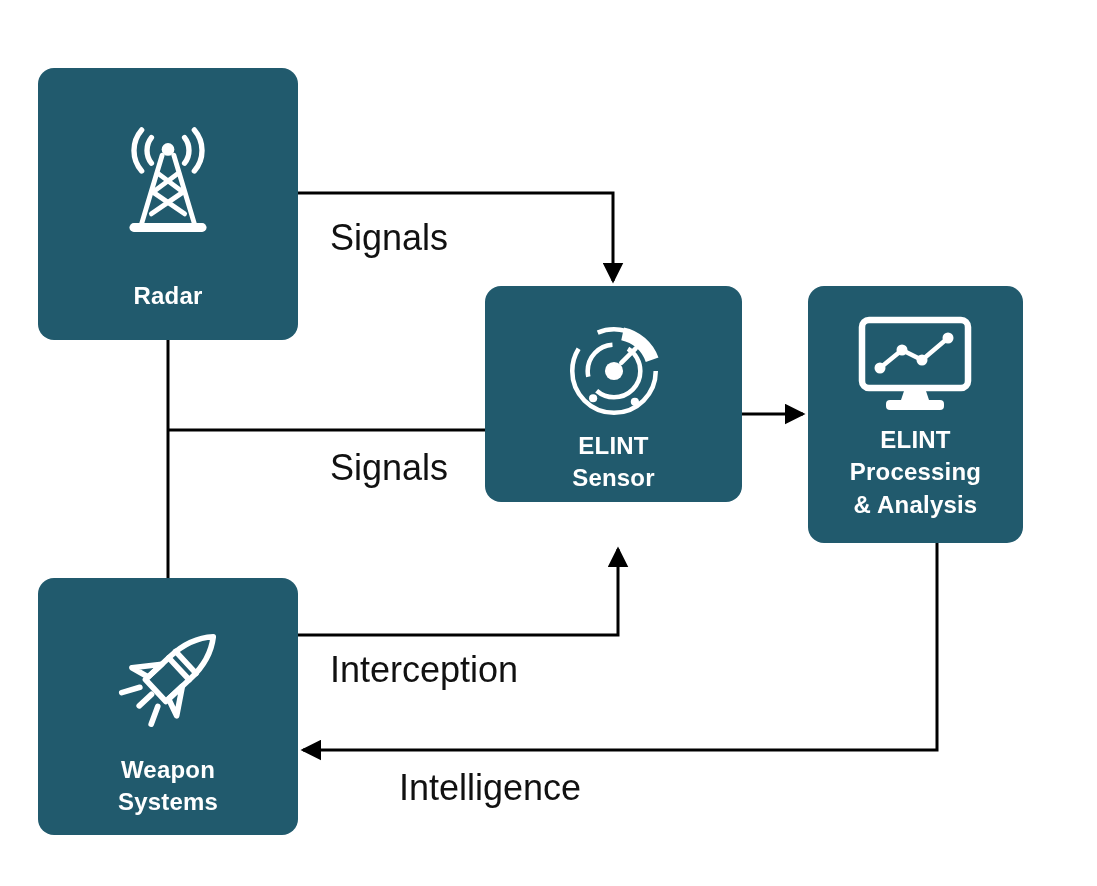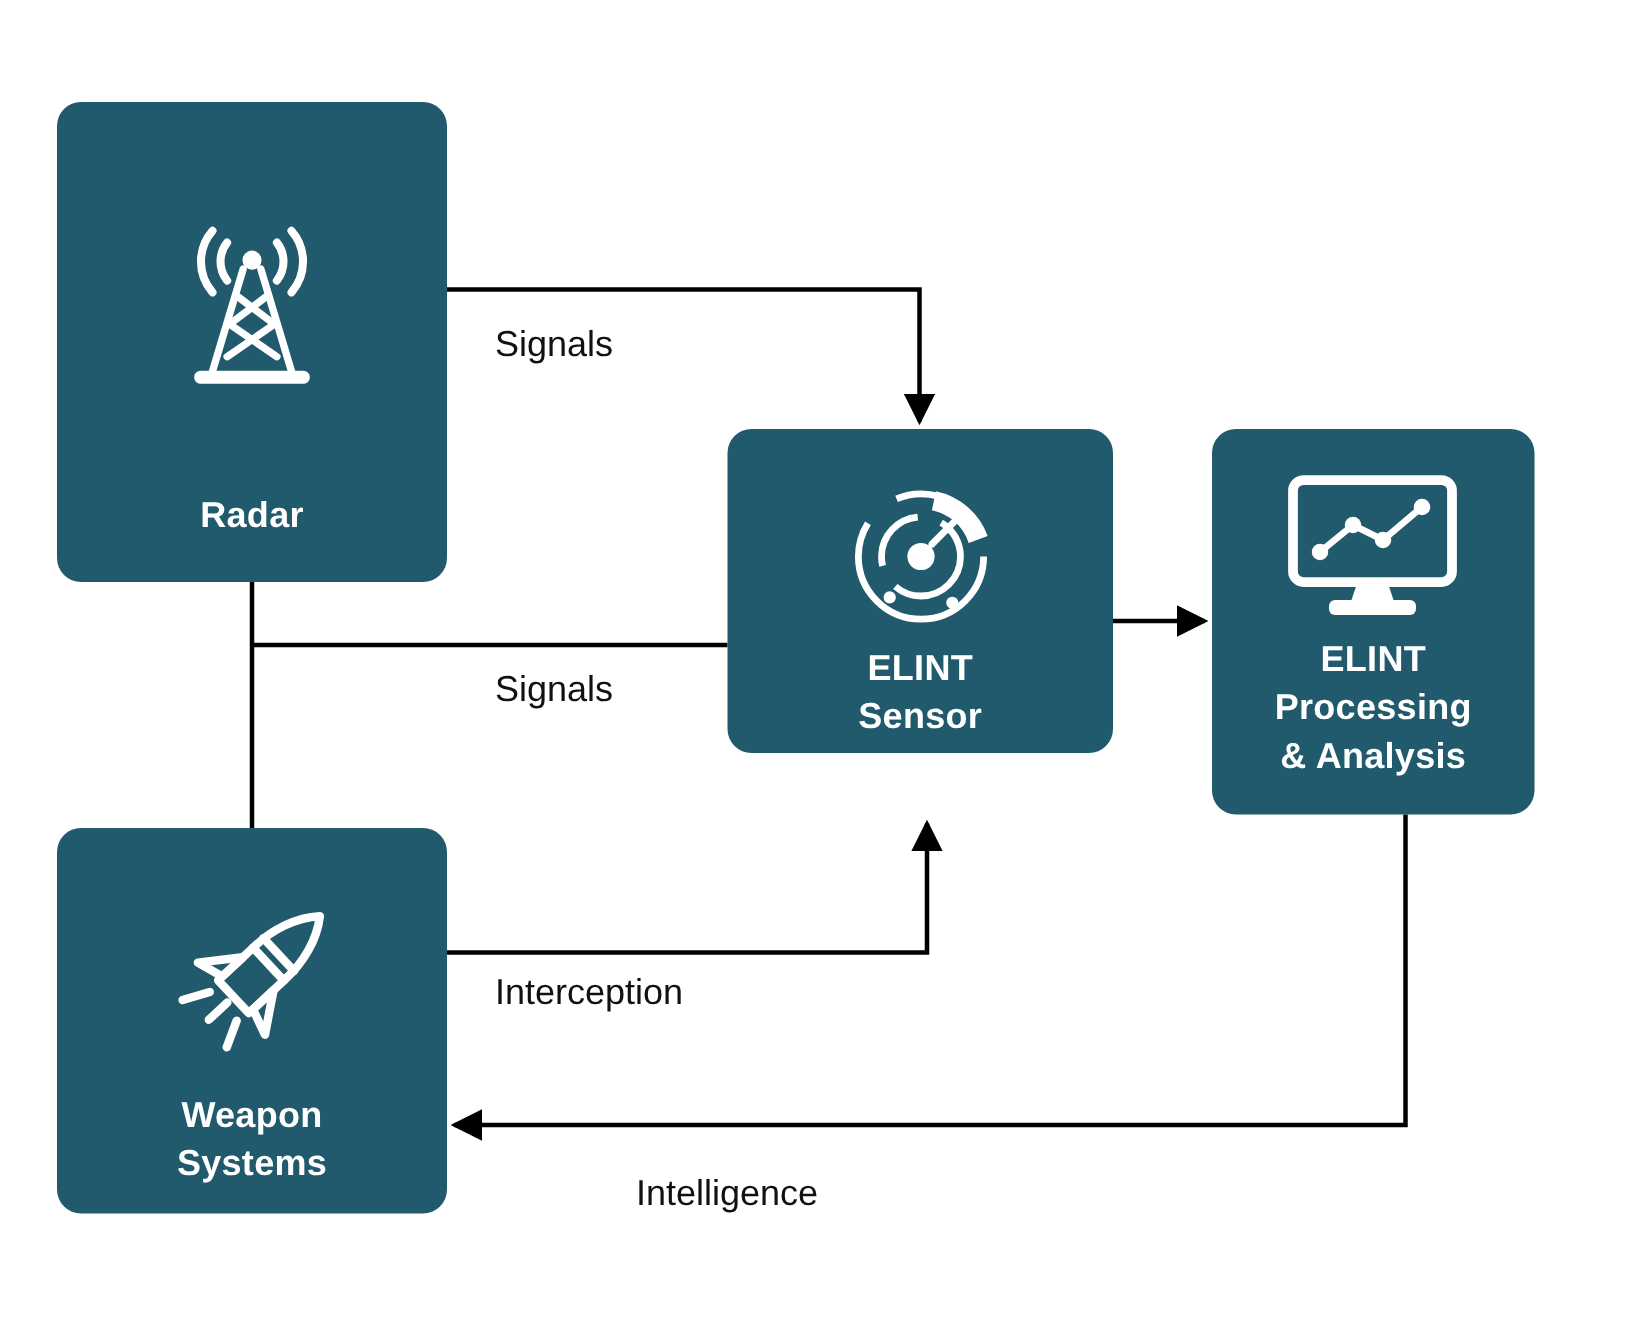--- a/index.html
+++ b/index.html
@@ -25,42 +25,42 @@
 
   
   .node{
     position:absolute;
     background:var(--node-fill);
     color:var(--node-text);
     border-radius:16px;
     display:flex;flex-direction:column;align-items:center;
     padding:26px 14px 24px;
   }
-  .node-radar{left:38px;top:68px;width:260px;height:320px;}
-  .node-weapon-systems{left:38px;top:552px;width:260px;height:257px;}
+  .node-radar{left:38px;top:68px;width:260px;height:272px;}
+  .node-weapon-systems{left:38px;top:578px;width:260px;height:257px;}
   .node-elint-sensor{left:485px;top:286px;width:257px;height:216px;}
   .node-elint-processing{left:808px;top:286px;width:215px;height:257px;}
   .icon-wrap{flex:1;display:flex;align-items:center;justify-content:center;width:100%;}
   .node-label{
     font-weight:700;font-size:24px;line-height:1.35;
     text-align:center;white-space:pre-line;letter-spacing:.2px;
     padding-bottom:4px;
   }
 
   
   .edge-label{
     position:absolute;
-    font-size:24px;font-weight:500;line-height:1.2;
+    font-size:36px;font-weight:500;line-height:1.2;
     color:var(--edge-label-text);
     white-space:nowrap;
   }
   .lbl-signals-top{left:330px;top:216px;}
   .lbl-signals-mid{left:330px;top:446px;}
   .lbl-interception{left:330px;top:648px;}
-  .lbl-intelligence{left:424px;top:766px;margin-top:16px;}
+  .lbl-intelligence{left:399px;top:766px;}
 </style>
 </head>
 <body>
 
 <div class="stage">
 
   <svg class="connectors" width="1097" height="886" viewBox="0 0 1097 886">
     <defs>
       <marker id="arrow" viewBox="0 0 10 10" refX="8.8" refY="5" markerWidth="7" markerHeight="7" orient="auto-start-reverse">
         <path d="M0,0 L10,5 L0,10 Z" fill="#000000"></path>

